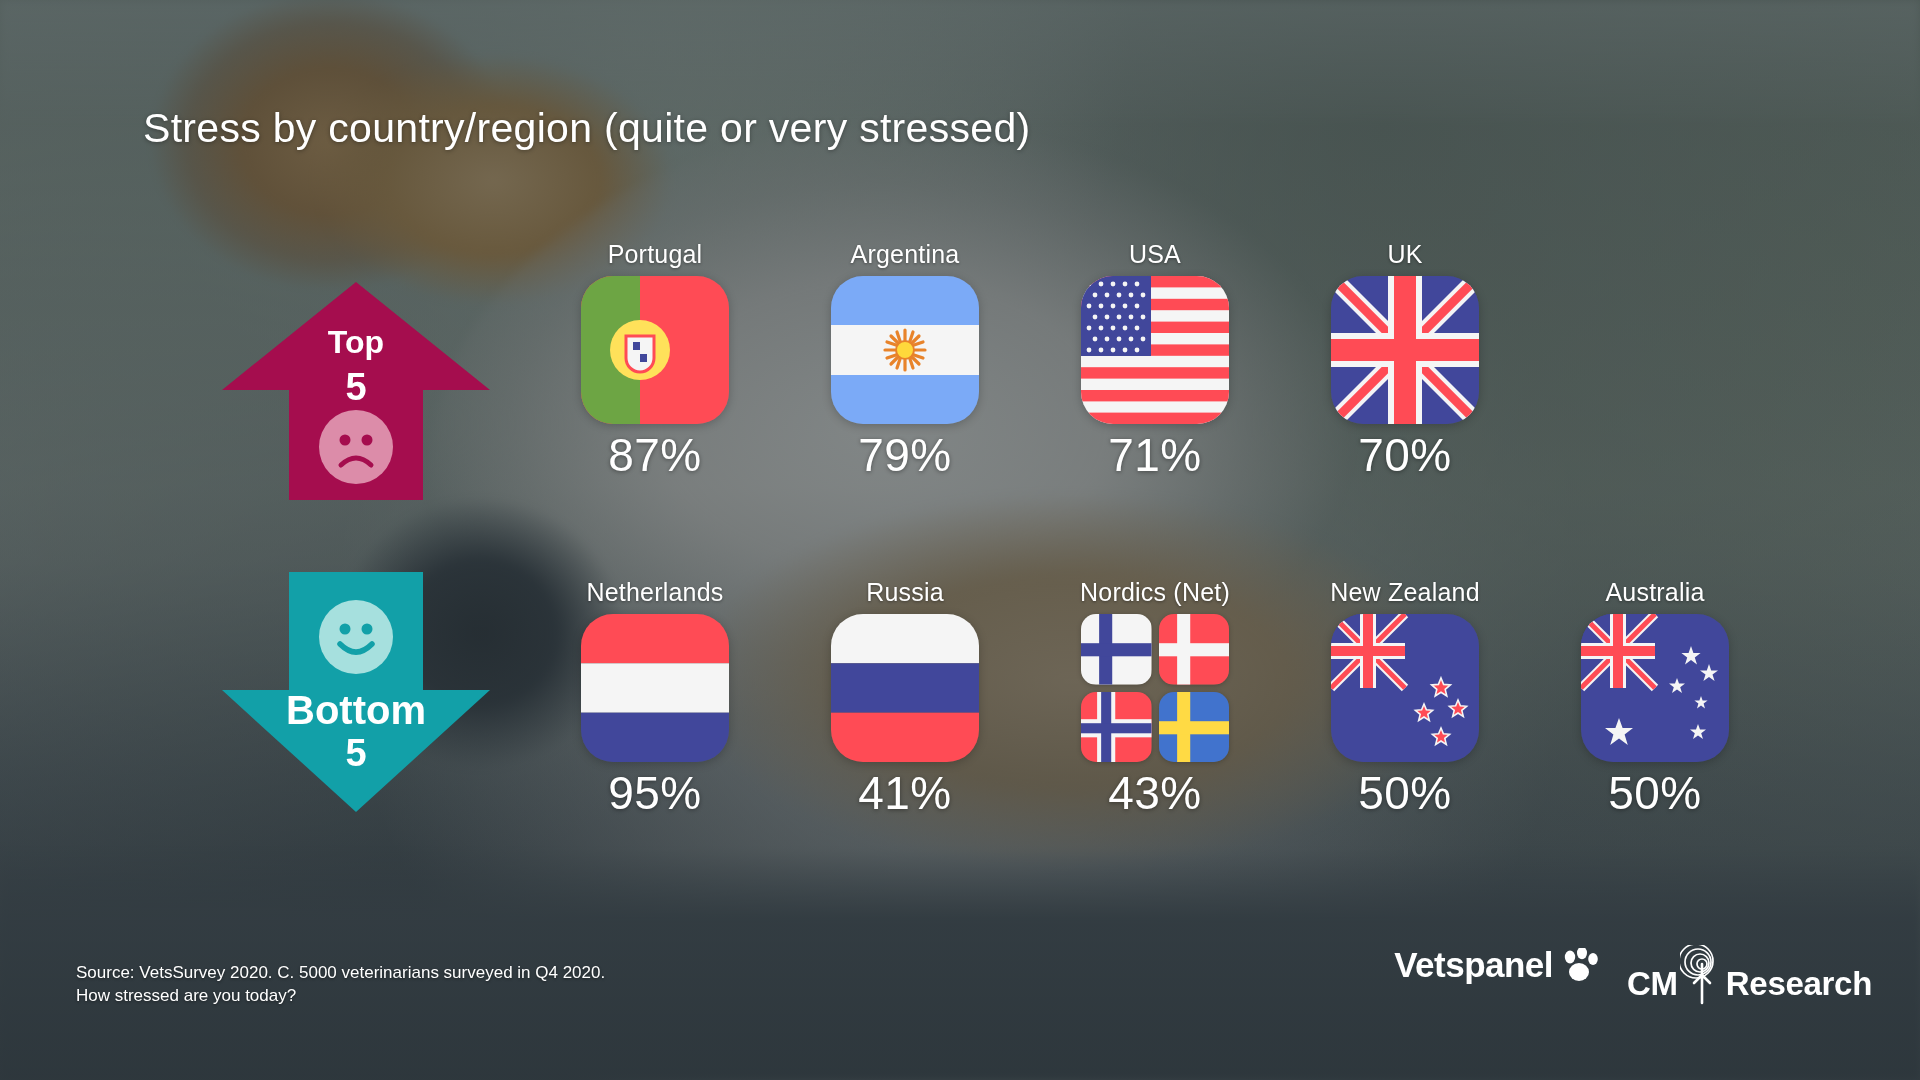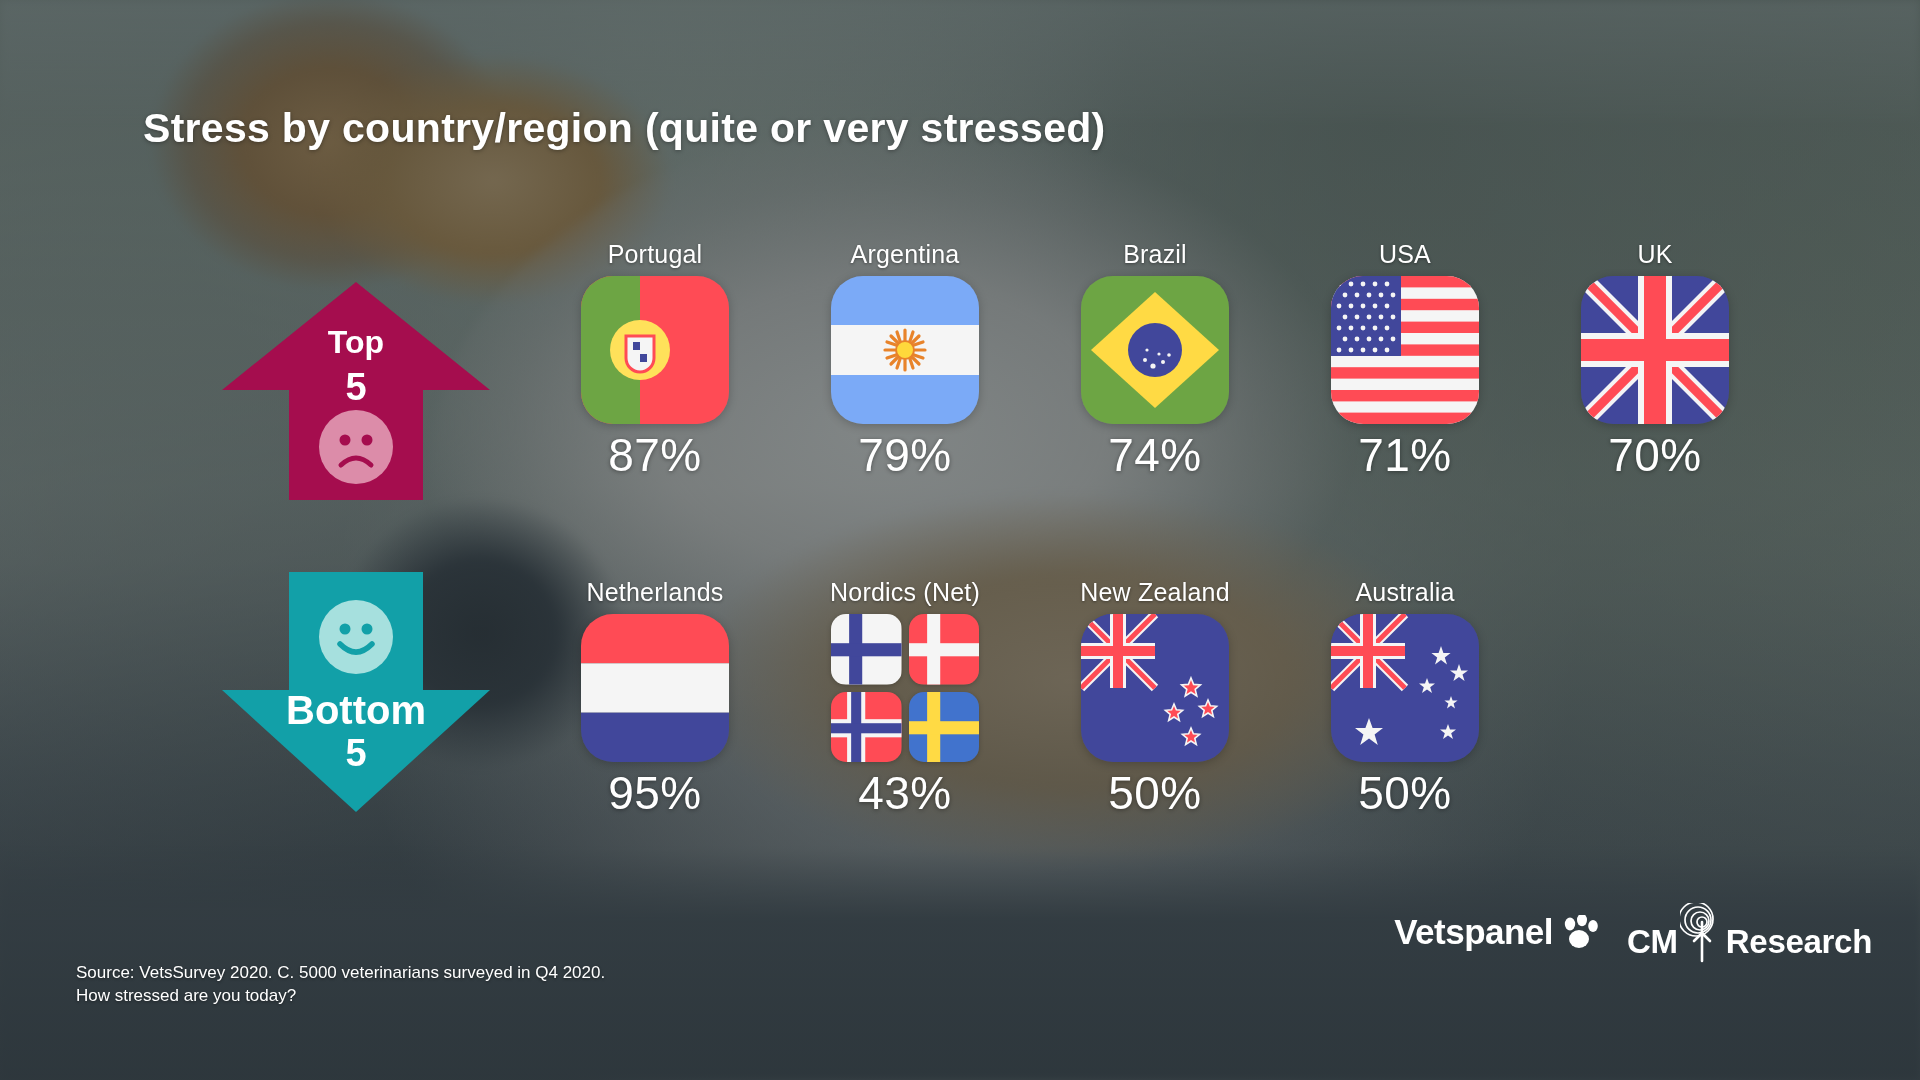--- a/index.html
+++ b/index.html
@@ -75,21 +75,21 @@
     background:linear-gradient(180deg, rgba(175,185,175,0.55) 0%, rgba(150,160,150,0.1) 100%);
     position:absolute; filter:blur(4px);
   }
   .bg-overlay {
     background:linear-gradient(180deg, rgba(46,58,64,0.62) 0%, rgba(48,60,66,0.55) 45%, rgba(40,50,56,0.68) 100%);
   }
 
   
   .title {
     position:absolute; left:143px; top:105px;
-    font-size:41px; font-weight:700; color:#ffffff;
+    font-size:41px; font-weight:400; color:#ffffff;
     letter-spacing:0.3px; white-space:nowrap;
     text-shadow:0 1px 4px rgba(0,0,0,0.35);
   }
 
   
   .arrow-wrap { position:absolute; }
   #top-arrow { left:222px; top:282px; width:268px; height:218px; }
   #bottom-arrow { left:222px; top:572px; width:268px; height:240px; }
   .arrow-svg { position:absolute; inset:0; }
   .arrow-label {
@@ -129,21 +129,21 @@
     display:grid; grid-template-columns:1fr 1fr; grid-template-rows:1fr 1fr; gap:7px; }
   .flag-group .mini { border-radius:15px; overflow:hidden; position:relative;
     box-shadow:0 1px 5px rgba(0,0,0,0.22); }
 
   
   .source {
     position:absolute; left:76px; top:962px;
     color:#ffffff; font-size:17px; line-height:1.35; font-weight:300;
     text-shadow:0 1px 3px rgba(0,0,0,0.45);
   }
-  .logos { position:absolute; right:48px; top:903px; display:flex; align-items:center; gap:28px; }
+  .logos { position:absolute; right:48px; top:945px; display:flex; align-items:flex-start; gap:28px; }
   .logo-vetspanel { display:flex; align-items:center; gap:8px;
     color:#fff; font-size:35px; font-weight:bold; letter-spacing:-0.5px; }
   .logo-cm { display:flex; align-items:flex-end; gap:2px; color:#fff; }
   .logo-cm-text { font-size:33px; font-weight:bold; letter-spacing:-0.3px; }
   .logo-cm-text2 { font-size:33px; font-weight:bold; letter-spacing:-0.3px; }
 </style>
 </head>
 <body>
 
 <div id="bg">
@@ -228,40 +228,20 @@
             <line x1="83" y1="79" x2="92" y2="82"></line>
           <line x1="56" y1="82" x2="65" y2="79"></line>
             <line x1="83" y1="69" x2="92" y2="66"></line>
         </g>
         <circle cx="74" cy="74" r="9" fill="#FFD93B" stroke="#E8832A" stroke-width="2"></circle>
       </svg>
     </div>
     <div class="pct">79%</div>
   </div>
 
-  <div class="cell">
-    <div class="cell-label">Brazil</div>
-    <div class="flag">
-      <svg viewBox="0 0 148 148" width="148" height="148">
-        <rect width="148" height="148" fill="#6DA544"></rect>
-        <polygon points="74,16 138,74 74,132 10,74" fill="#FFDA44"></polygon>
-        <circle cx="74" cy="74" r="27" fill="#41479B"></circle>
-        <path d="M49,66 a40,40 0 0 1 50,14 a40,40 0 0 0 -50,-14 z" fill="#F5F5F5"></path>
-        <g fill="#F5F5F5">
-          <circle cx="64" cy="84" r="2"></circle>
-            <circle cx="72" cy="90" r="2.6"></circle>
-          <circle cx="82" cy="86" r="2"></circle>
-            <circle cx="88" cy="79" r="1.8"></circle>
-          <circle cx="66" cy="74" r="1.6"></circle>
-            <circle cx="78" cy="78" r="1.6"></circle>
-        </g>
-      </svg>
-    </div>
-    <div class="pct">74%</div>
-  </div>
 
   <div class="cell">
     <div class="cell-label">USA</div>
     <div class="flag">
       <svg viewBox="0 0 148 148" width="148" height="148">
         <rect width="148" height="148" fill="#F5F5F5"></rect>
         <g fill="#FF4B55">
           <rect y="0" width="148" height="11.4"></rect>
             <rect y="22.8" width="148" height="11.4"></rect>
           <rect y="45.6" width="148" height="11.4"></rect>
@@ -344,20 +324,31 @@
     <div class="flag">
       <svg viewBox="0 0 148 148" width="148" height="148">
         <rect width="148" height="49.3" fill="#FF4B55"></rect>
         <rect y="49.3" width="148" height="49.4" fill="#F5F5F5"></rect>
         <rect y="98.7" width="148" height="49.3" fill="#41479B"></rect>
       </svg>
     </div>
     <div class="pct">95%</div>
   </div>
 
+  <div class="cell">
+    <div class="cell-label">Russia</div>
+    <div class="flag">
+      <svg viewBox="0 0 148 148" width="148" height="148">
+        <rect width="148" height="49.3" fill="#F5F5F5"></rect>
+        <rect y="49.3" width="148" height="49.4" fill="#41479B"></rect>
+        <rect y="98.7" width="148" height="49.3" fill="#FF4B55"></rect>
+      </svg>
+    </div>
+    <div class="pct">41%</div>
+  </div>
 
   <div class="cell">
     <div class="cell-label">Nordics (Net)</div>
     <div class="flag-group">
       <div class="mini">
         <svg viewBox="0 0 70 70" width="100%" height="100%" preserveAspectRatio="none">
           <rect width="70" height="70" fill="#F5F5F5"></rect>
           <rect x="18" y="0" width="13" height="70" fill="#41479B"></rect>
           <rect x="0" y="29" width="70" height="13" fill="#41479B"></rect>
         </svg>

